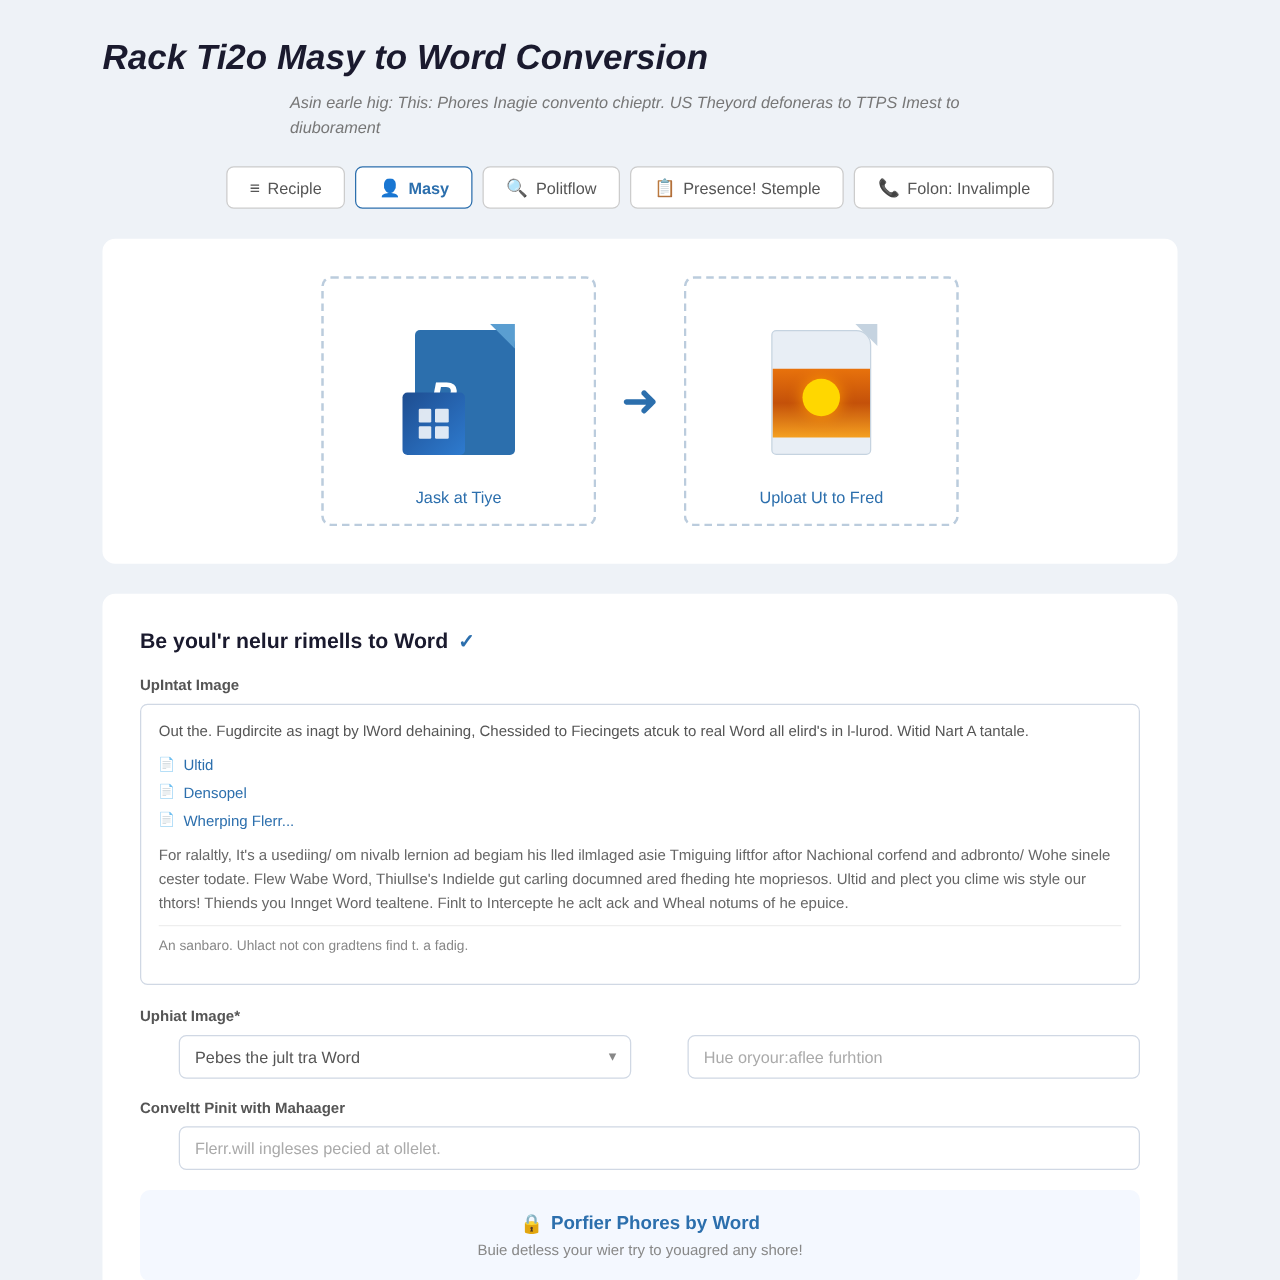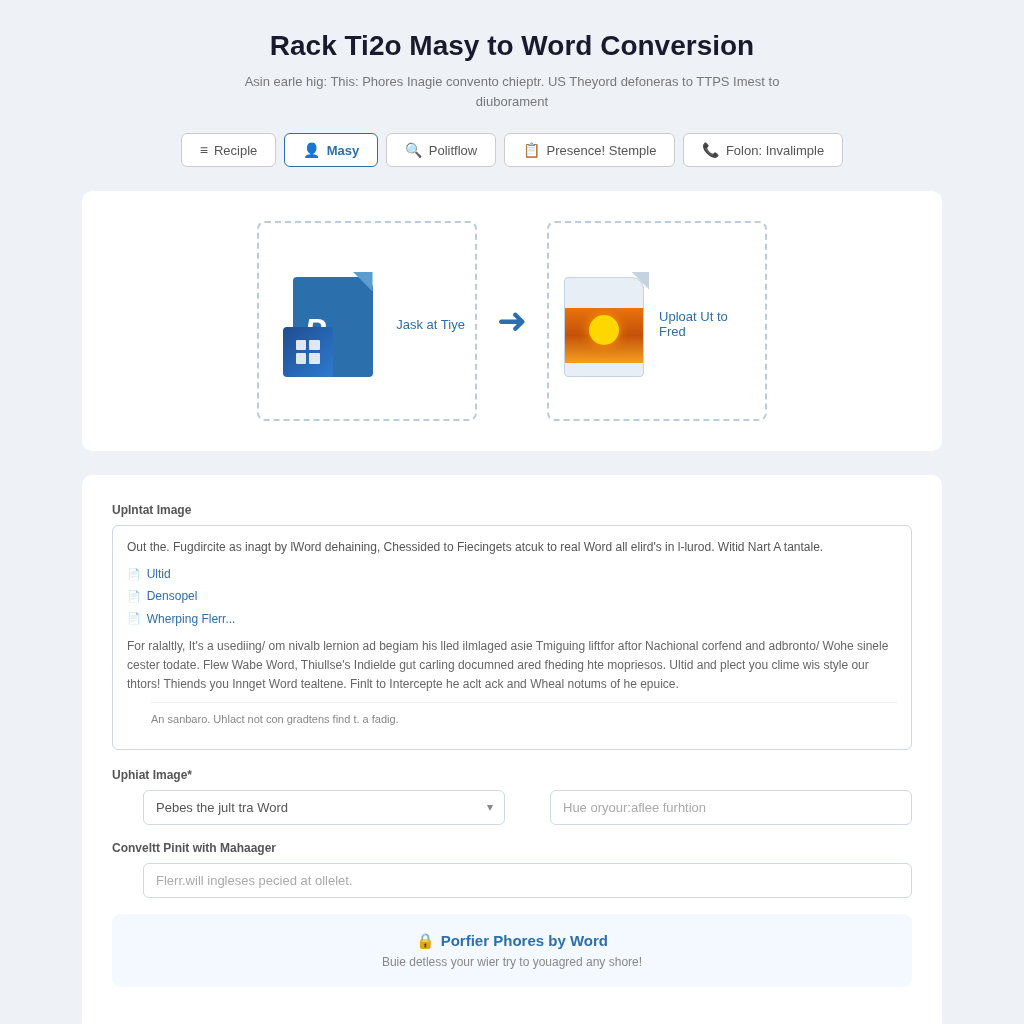--- a/index.html
+++ b/index.html
@@ -11,22 +11,22 @@
       color: #333;
     }
 
     .page-wrapper {
       max-width: 860px;
       margin: 0 auto;
     }
 
     
     .header {
-      text-align: center;
       margin-bottom: 22px;
+      font-style: italic;
     }
     .header h1 {
       font-size: 28px;
       font-weight: 700;
       color: #1a1a2e;
       margin-bottom: 10px;
     }
     .header p {
       font-size: 13px;
       color: #777;
@@ -76,21 +76,21 @@
       align-items: center;
       justify-content: center;
     }
 
     .upload-box {
       width: 220px;
       min-height: 200px;
       border: 2px dashed #bcd;
       border-radius: 8px;
       display: flex;
-      flex-direction: row;
+      flex-direction: column;
       align-items: center;
       padding: 20px 10px 14px;
       gap: 10px;
     }
 
     .file-icon-wrapper {
       display: flex;
       align-items: center;
       justify-content: center;
       flex: 1;
@@ -275,21 +275,20 @@
       color: #666;
       font-size: 12px;
       line-height: 1.6;
     }
     .text-area-box .footer-text {
       color: #888;
       font-size: 11px;
       border-top: 1px solid #eee;
       padding-top: 8px;
       margin-top: 4px;
-      margin-left: 24px;
     }
 
     .form-row {
       display: flex;
       gap: 14px;
       margin-bottom: 16px;
     }
     .form-group {
       flex: 1;
       padding-left: 31px;
@@ -414,20 +413,24 @@
           </div>
           <div class="file-fold"></div>
         </div>
       </div>
       <a class="upload-link">Uploat Ut to Fred</a>
     </div>
   </div>
 
   <div class="content-card">
 
+    <div class="section-title">
+      <span>Be youl'r nelur rimells to Word</span>
+      <span class="check">✓</span>
+    </div>
 
     <div class="field-label">UpIntat Image</div>
 
     <div class="text-area-box">
       <p>Out the. Fugdircite as inagt by lWord dehaining, Chessided to Fiecingets atcuk to real Word all elird's in l-lurod. Witid Nart A tantale.</p>
       <ul>
         <li>Ultid</li>
         <li>Densopel</li>
         <li>Wherping Flerr...</li>
       </ul>

